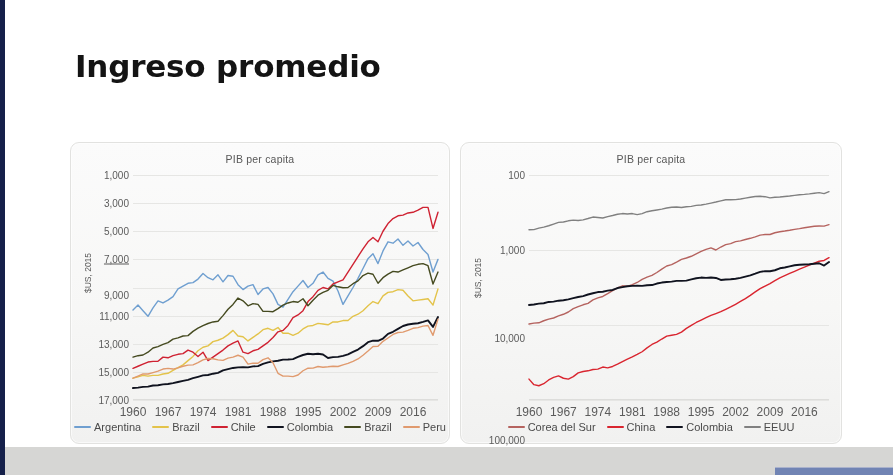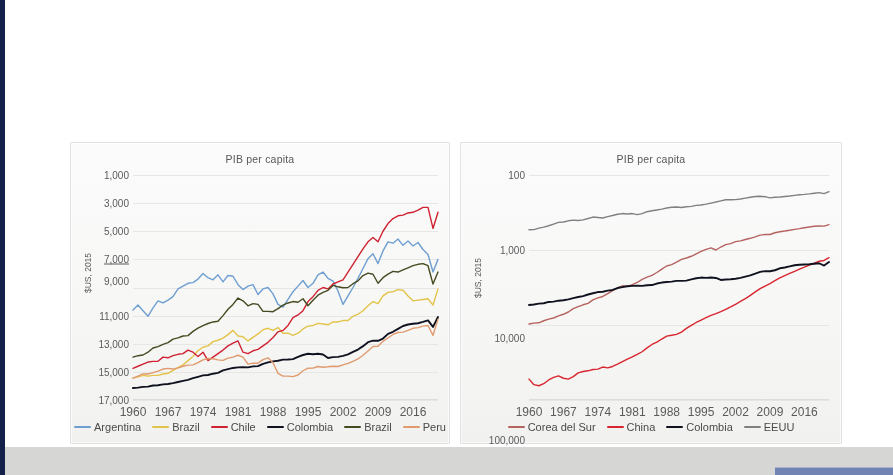--- a/index.html
+++ b/index.html
@@ -33,21 +33,21 @@
     font-size:31px; font-weight:bold; color:#141414;
     letter-spacing:-0.2px;
     font-family:"DejaVu Sans", sans-serif;
   }
 
   
   .panel {
     position:absolute;
     background:linear-gradient(180deg,#fbfbfb 0%,#f7f7f6 55%,#f1f1f0 100%);
     border:1px solid #e2e2e0;
-    border-radius:1px;
+    border-radius:9px;
     box-shadow:0 0 0 1px rgba(255,255,255,0.6) inset;
   }
   #panel-left  { left:70px;  top:142px; width:380px; height:302px; }
   #panel-right { left:460px; top:142px; width:382px; height:302px; }
 
   .chart-title {
     position:absolute; top:10px; left:0; width:100%;
     text-align:center; font-size:10.5px; color:#585858;
     letter-spacing:0.2px;
   }
@@ -94,36 +94,37 @@
   .legend-swatch { width:17px; height:2.6px; border-radius:1px; display:block; }
   .legend-label { font-size:11px; color:#4a4a4a; white-space:nowrap; }
 </style>
 </head>
 <body>
 
 <div id="slide">
 
   <div class="edge-left"></div>
 
+  <div class="slide-title">Ingreso promedio</div>
 
   <div class="panel" id="panel-left">
     <div class="chart-title">PIB per capita</div>
     <div class="ylabel" id="ylabel-left">$US, 2015</div>
     <div class="plot" id="plot-left">
       <div class="axis-base"></div>
     <div class="gridline" style="top: 225px;"></div>
         <div class="ytick" style="top: 225px;">17,000</div>
         <div class="gridline" style="top: 196.875px;"></div>
         <div class="ytick" style="top: 196.875px;">15,000</div>
         <div class="gridline" style="top: 168.75px;"></div>
         <div class="ytick" style="top: 168.75px;">13,000</div>
         <div class="gridline" style="top: 140.625px;"></div>
         <div class="ytick" style="top: 140.625px;">11,000</div>
         <div class="gridline" style="top: 112.5px;"></div>
-        <div class="ytick" style="top: 106px;">9,000</div>
+        <div class="ytick" style="top: 120px;">9,000</div>
         <div class="gridline" style="top: 84.375px;"></div>
         <div class="ytick" style="top: 84.375px; text-decoration: underline;">7,000</div>
         <div class="gridline" style="top: 56.25px;"></div>
         <div class="ytick" style="top: 56.25px;">5,000</div>
         <div class="gridline" style="top: 28.125px;"></div>
         <div class="ytick" style="top: 28.125px;">3,000</div>
         <div class="gridline" style="top: 0px;"></div>
         <div class="ytick" style="top: 0px;">1,000</div>
         <div class="xtick" style="left: 0px;">1960</div>
         <div class="xtick" style="left: 35px;">1967</div>

